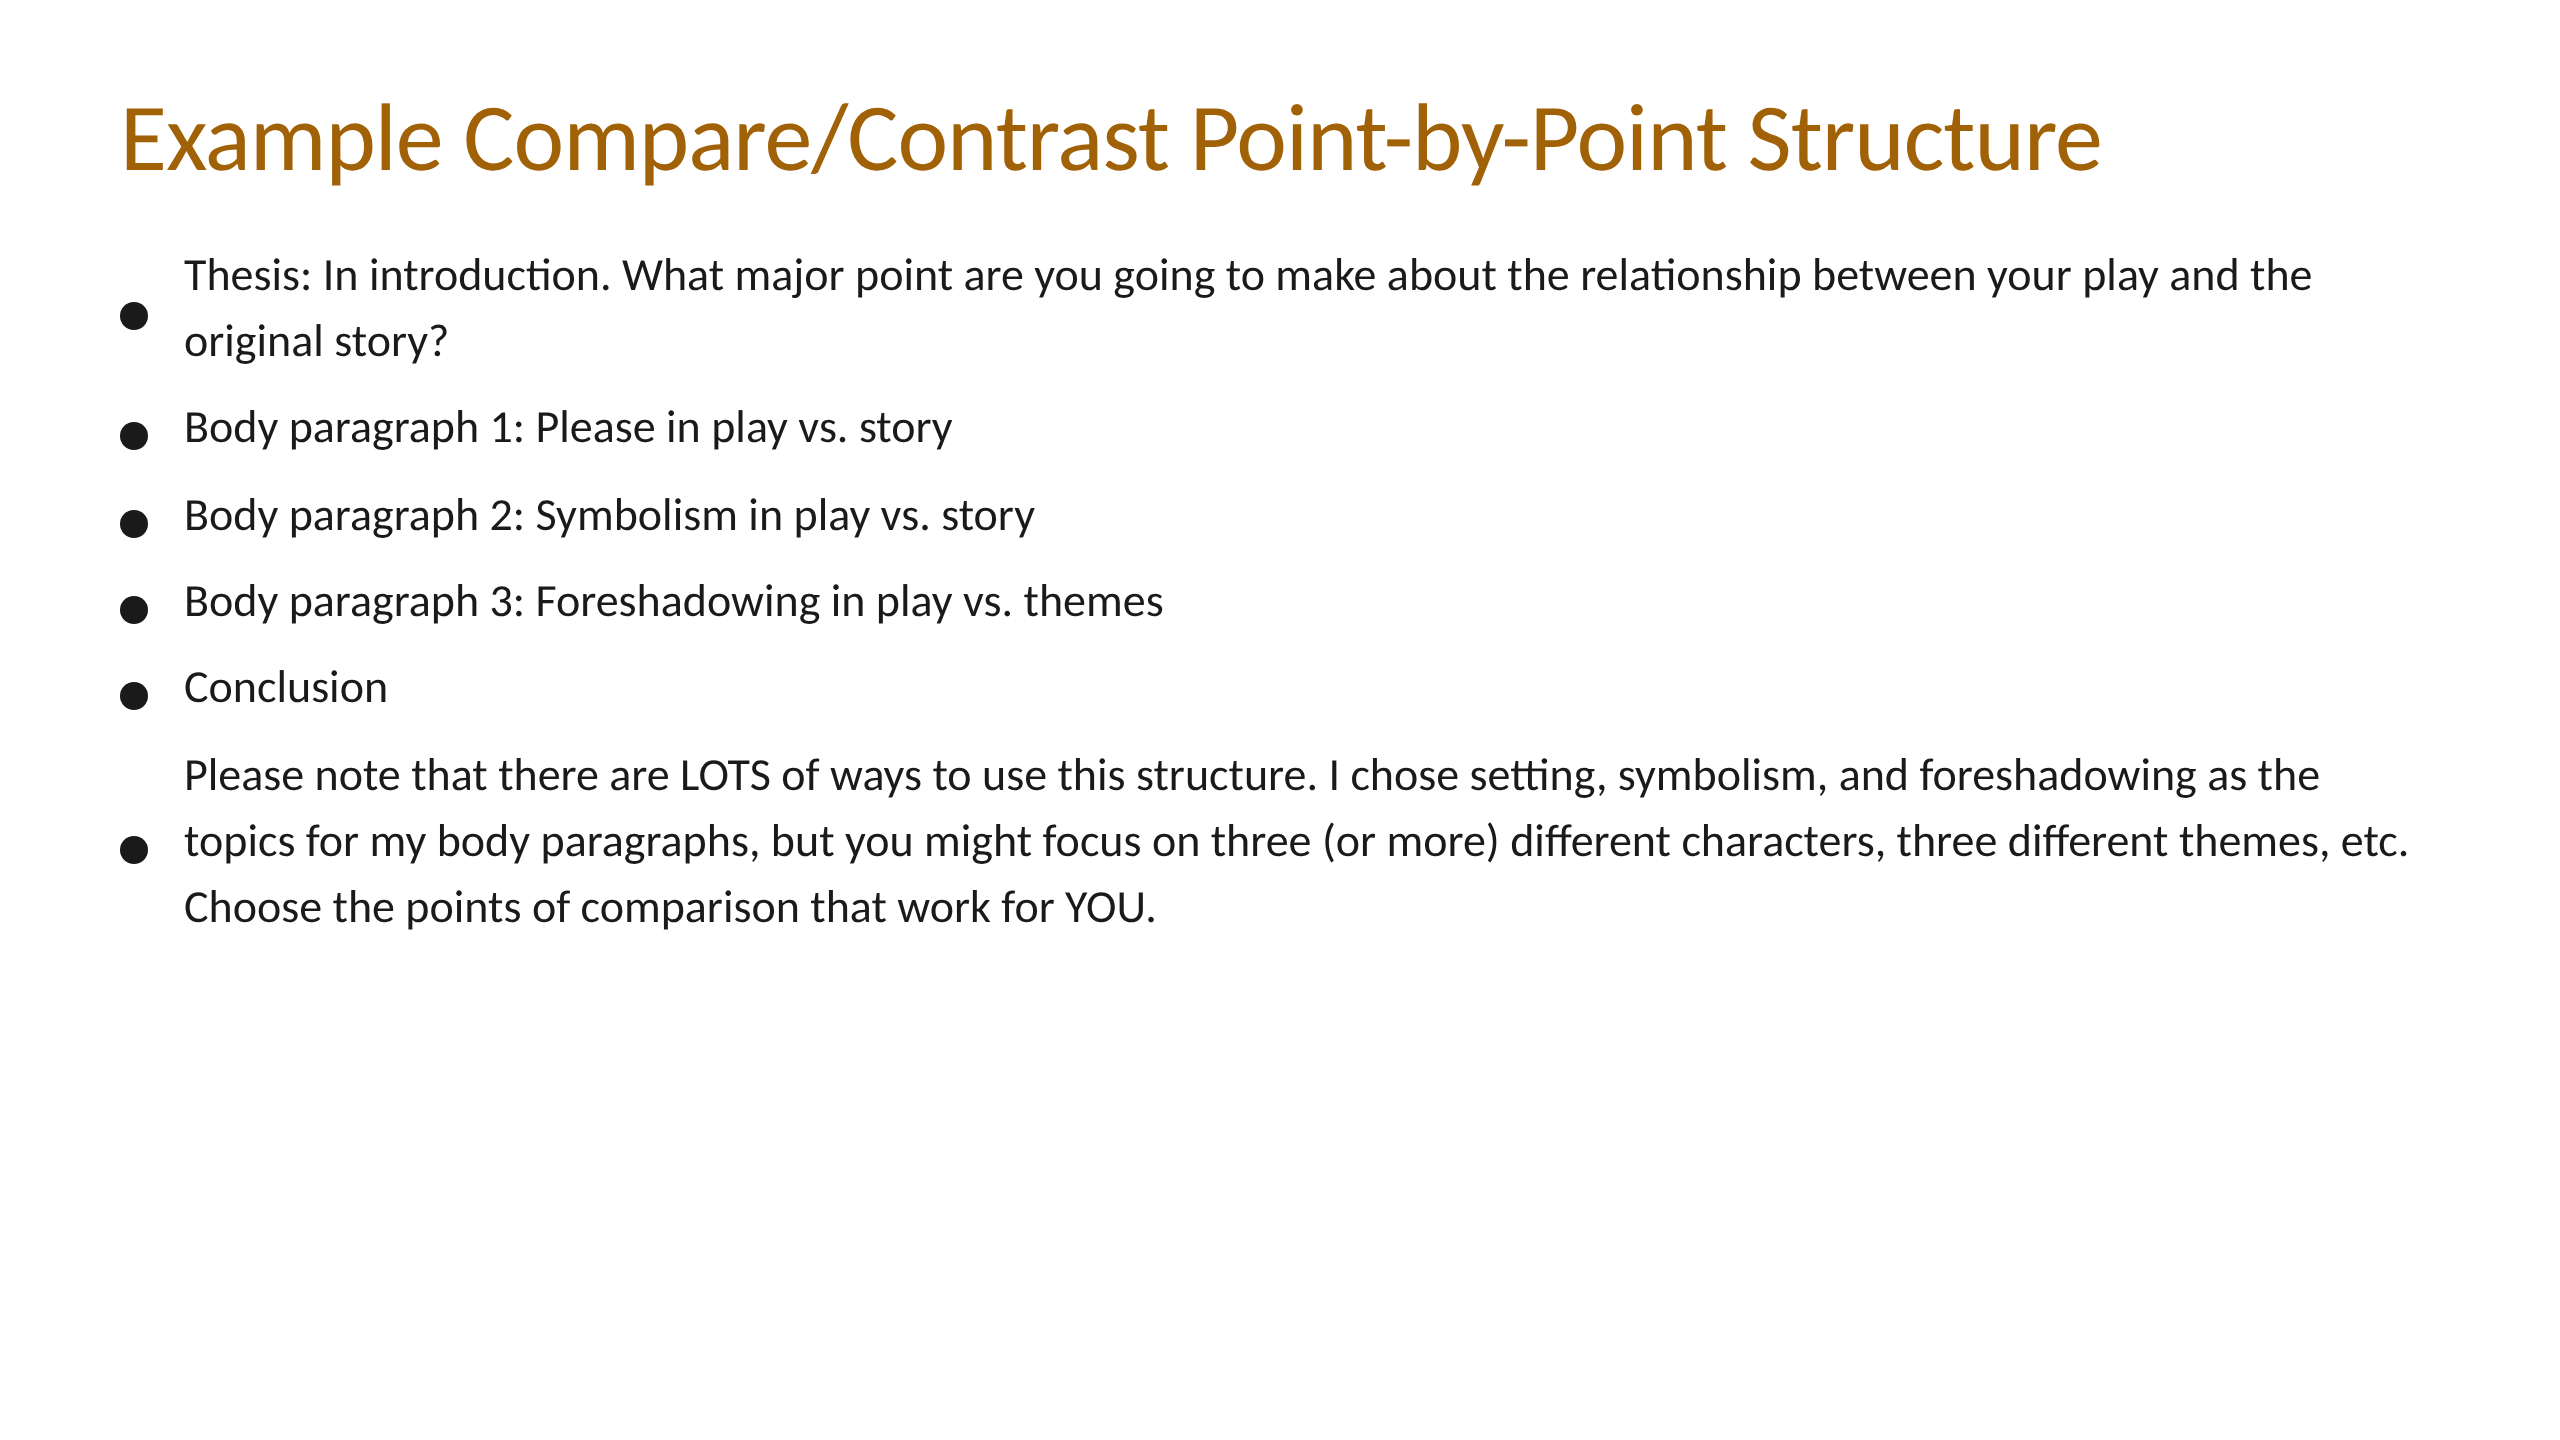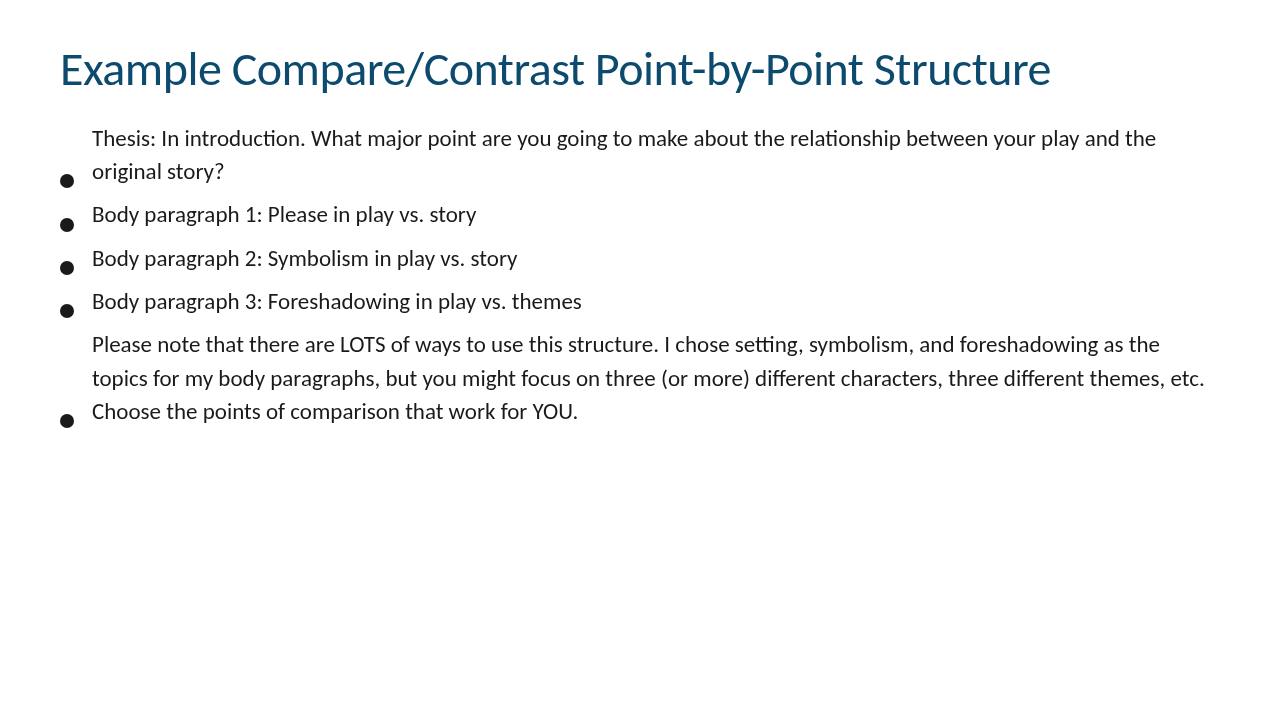--- a/index.html
+++ b/index.html
@@ -21,38 +21,38 @@
       height: 720px;
       background: #ffffff;
       padding: 40px 60px 40px 60px;
       display: flex;
       flex-direction: column;
     }
 
     .slide-title {
       font-size: 48px;
       font-weight: 300;
-      color: #0c4a6e;
+      color: #a16207;
       line-height: 1.2;
       margin-bottom: 24px;
       letter-spacing: -0.5px;
     }
 
     .bullet-list {
       list-style: none;
       padding: 0;
       margin: 0;
       display: flex;
       flex-direction: column;
       gap: 10px;
     }
 
     .bullet-list li {
       display: flex;
-      align-items: flex-end;
+      align-items: center;
       font-size: 23px;
       color: #1a1a1a;
       line-height: 1.45;
       font-weight: 400;
     }
 
     .bullet-list li .bullet-dot {
       display: inline-block;
       width: 14px;
       height: 14px;
@@ -85,16 +85,20 @@
       <li>
         <span class="bullet-dot"></span>
         <span class="bullet-text">Body paragraph 2:  Symbolism in play vs. story</span>
       </li>
       <li>
         <span class="bullet-dot"></span>
         <span class="bullet-text">Body paragraph 3:  Foreshadowing in play vs. themes</span>
       </li>
       <li>
         <span class="bullet-dot"></span>
+        <span class="bullet-text">Conclusion</span>
+      </li>
+      <li>
+        <span class="bullet-dot"></span>
         <span class="bullet-text">Please note that there are LOTS of ways to use this structure.   I chose setting, symbolism, and foreshadowing as the topics for my body paragraphs, but you might focus on three (or more) different characters, three different themes, etc.  Choose the points of comparison that work for YOU.</span>
       </li>
     </ul>
 </div>
 
 </body></html>

